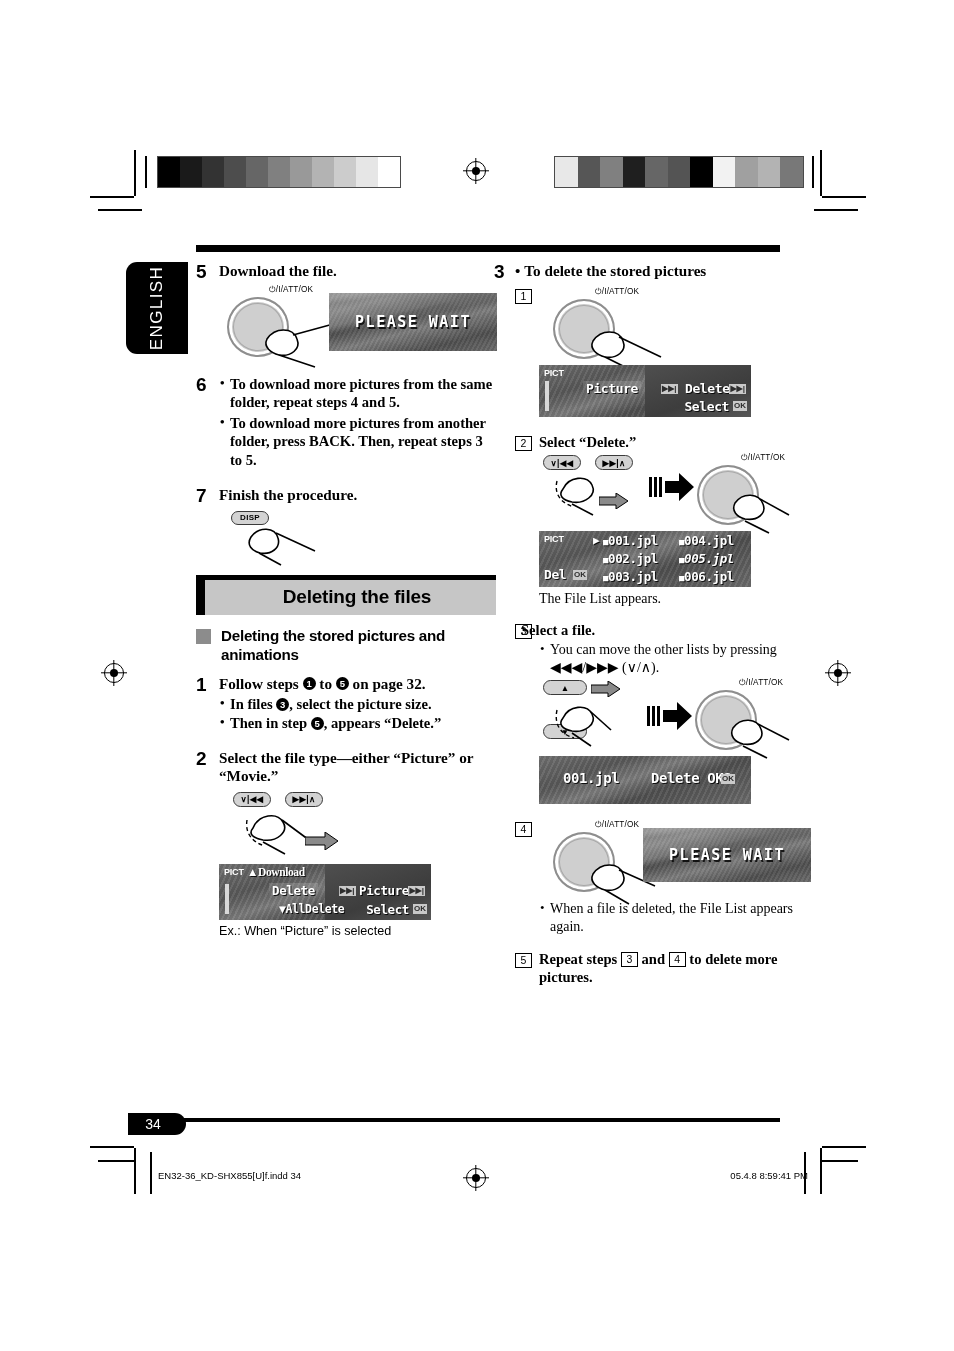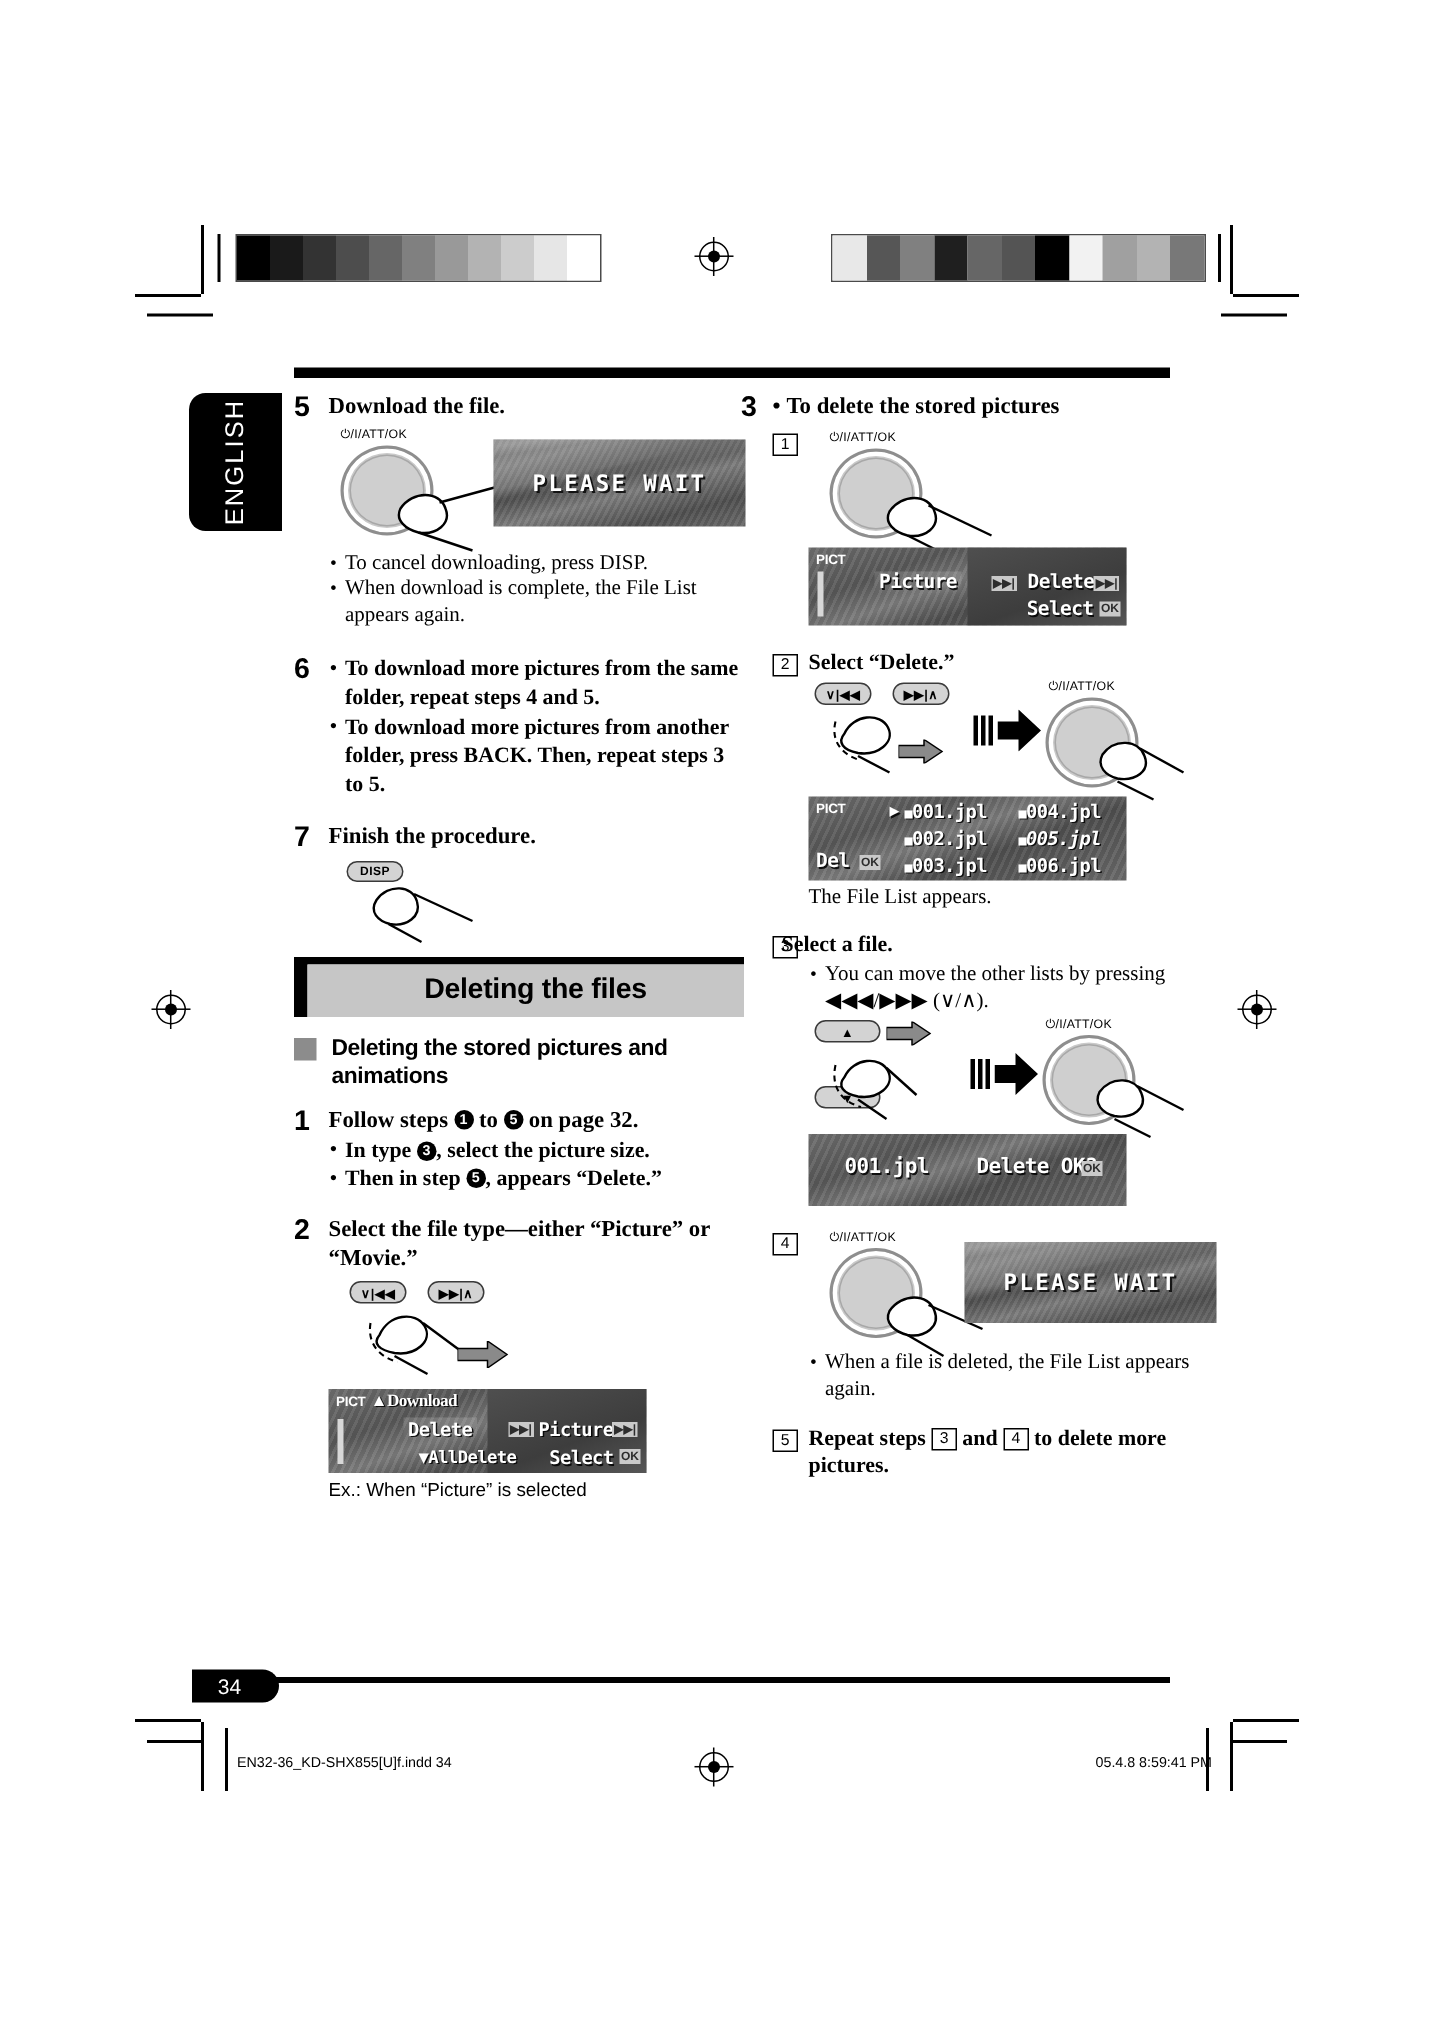--- a/index.html
+++ b/index.html
@@ -64,21 +64,21 @@
         background:#000;color:#fff;text-align:center;font-size:9.5px;font-weight:bold;
         font-family:"Liberation Sans",sans-serif;vertical-align:1.5px;}
   
   .bnum{display:inline-block;min-width:11px;height:13px;line-height:12px;padding:0 2px;
         border:1.2px solid #000;text-align:center;font-size:10.5px;
         font-family:"Liberation Sans",sans-serif;vertical-align:1px;font-weight:normal;}
 
   
   .knob-wrap{position:relative;height:76px;}
   .knob-lbl{position:absolute;font-family:"Liberation Sans",sans-serif;font-size:8.2px;
-            letter-spacing:.2px;white-space:nowrap;}
+            letter-spacing:.2px;white-space:nowrap;margin-left:42px;}
   .knob{position:absolute;width:58px;height:56px;border-radius:50%;
         background:#c9c9c9;border:2px solid #8e8e8e;box-shadow:inset 0 0 0 3px #ffffff;}
   .knob::after{content:"";position:absolute;inset:4px;border-radius:50%;
         background:#cfcfcf;border:1px solid #a8a8a8;}
   .finger{position:absolute;}
   .finger svg{display:block;}
 
   
   .pill{position:absolute;height:15px;border:1.4px solid #3a3a3a;border-radius:8px;
         background:#d3d3d3;display:flex;align-items:center;justify-content:center;
@@ -237,24 +237,20 @@
               <path d="M30 14 L74 2" stroke="#000" stroke-width="1.6" fill="none"></path>
               <path d="M16 34 L52 46" stroke="#000" stroke-width="1.6" fill="none"></path>
             </svg>
           </div>
 
           <div class="lcd wave" style="position:absolute;left:110px;top:8px;width:168px;height:58px;">
             <div class="wait-txt">PLEASE WAIT</div>
           </div>
         </div>
 
-        <ul class="bul" style="margin-top:10px;">
-          <li>To cancel downloading, press DISP.</li>
-          <li>When download is complete, the File List appears again.</li>
-        </ul>
       </div>
     </div>
 
     <div class="step" style="margin-top:18px;">
       <div class="stepnum">6</div>
       <div class="stepbody">
         <ul class="bul bold" style="margin-top:0;">
           <li>To download more pictures from the same folder, repeat steps 4 and 5.</li>
           <li style="margin-top:2px;">To download more pictures from another folder, press BACK. Then, repeat steps 3 to 5.</li>
         </ul>
@@ -291,21 +287,21 @@
     </div>
 
     <div class="step" style="margin-top:11px;">
       <div class="stepnum">1</div>
       <div class="stepbody">
         <div class="steptitle">
           <span>Follow steps </span><span class="cnum">1</span><span> to </span><span class="cnum">5</span><span> on page 32.</span>
         </div>
         <ul class="bul bold">
           <li>
-            <span>In type </span><span class="cnum">3</span><span>, select the picture size.</span>
+            <span>In files </span><span class="cnum">3</span><span>, select the picture size.</span>
           </li>
           <li>
             <span>Then in step </span><span class="cnum">5</span><span>, appears “Delete.”</span>
           </li>
         </ul>
       </div>
     </div>
 
     <div class="step" style="margin-top:16px;">
       <div class="stepnum">2</div>

